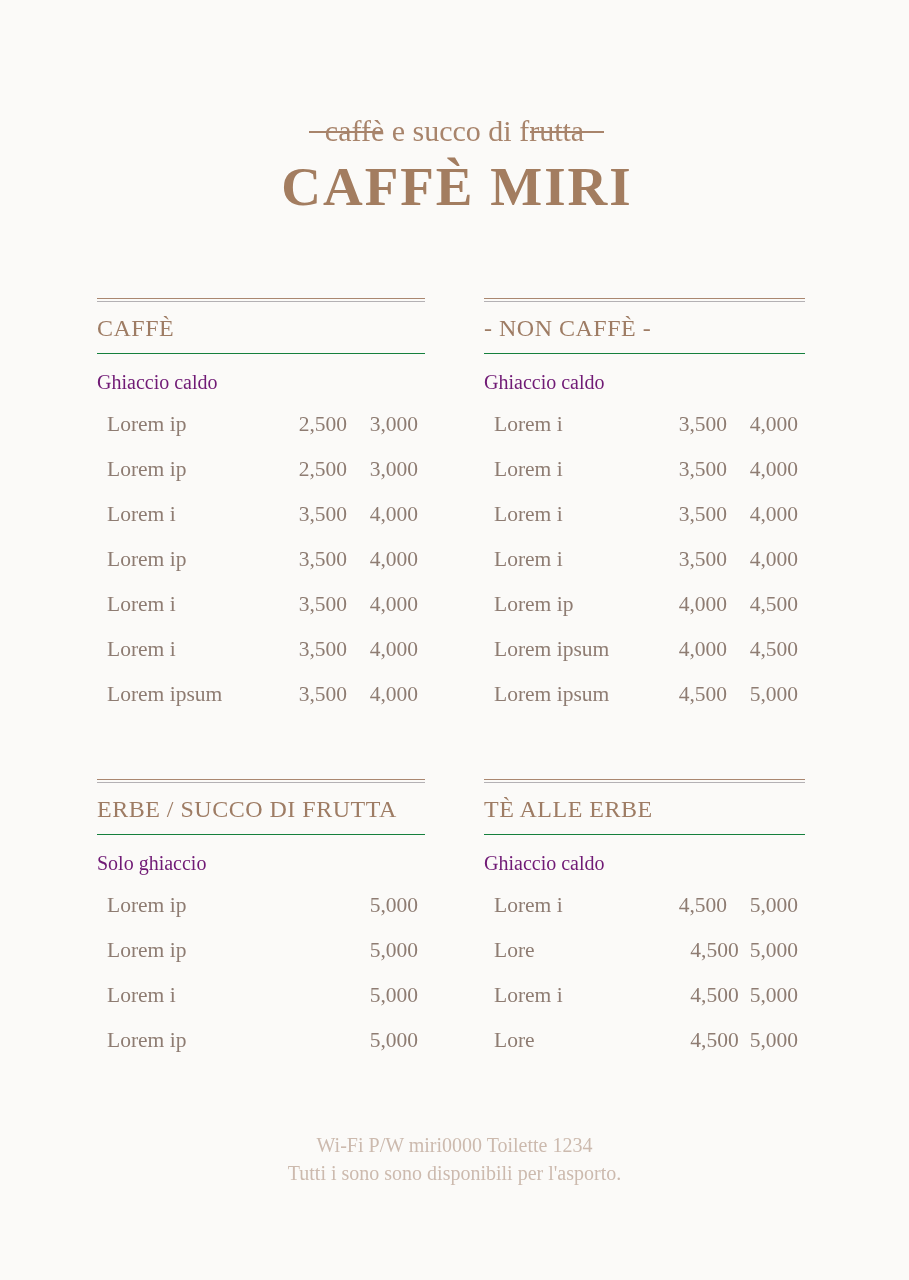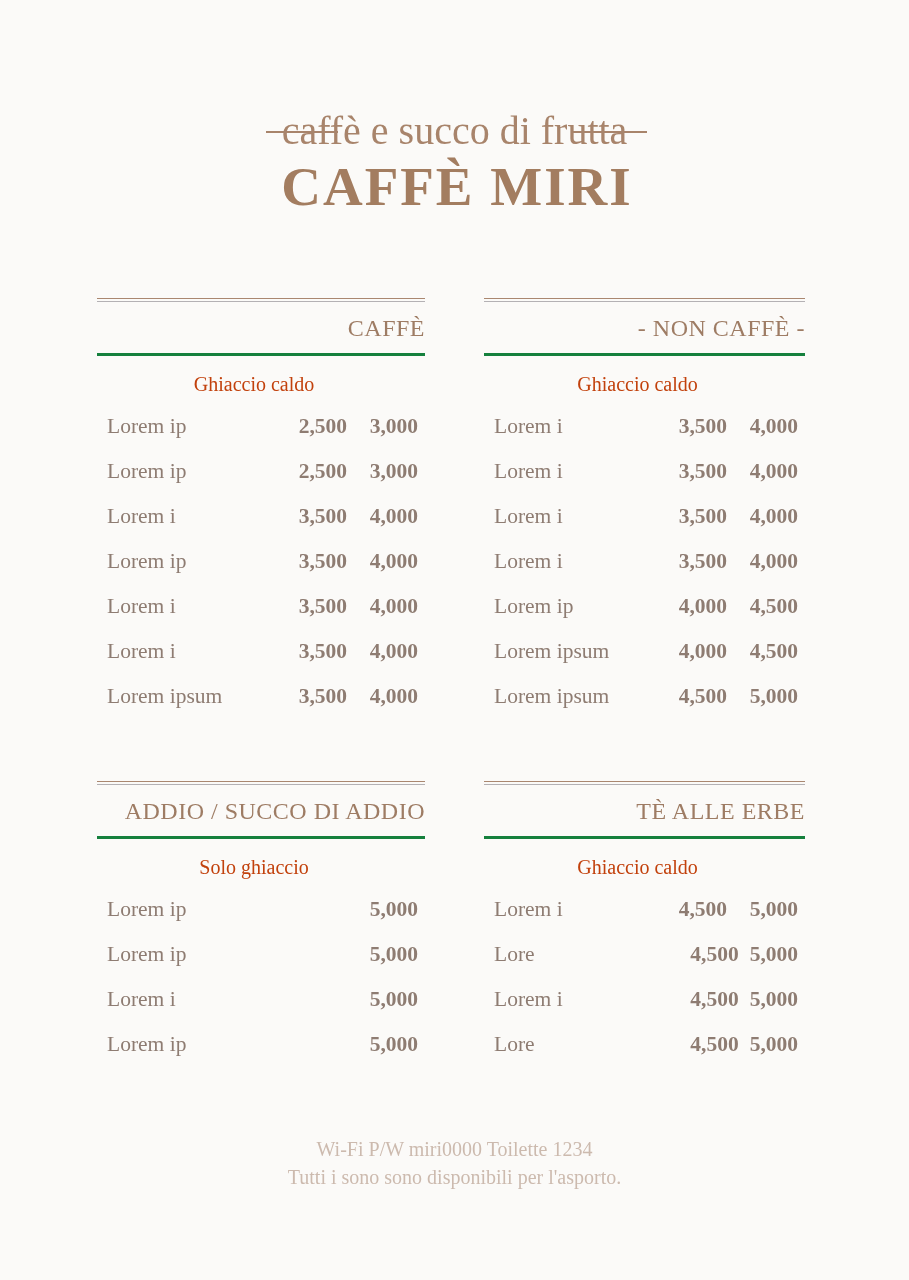--- a/index.html
+++ b/index.html
@@ -14,21 +14,21 @@
     background: #fbfaf8;
     font-family: "Liberation Serif", "DejaVu Serif", serif;
     overflow: hidden;
   }
   
   .menu-header {
     padding-top: 112px;
     text-align: center;
   }
   .subtitle-line {
-    font-size: 40px;
+    font-size: 30px;
     line-height: 38px;
     color: #a8846b;
   }
   .strike-wrap {
     position: relative;
     display: inline-block;
   }
   .strike-wrap::before,
   .strike-wrap::after {
     content: "";
@@ -51,23 +51,23 @@
   .sections-grid {
     display: grid;
     grid-template-columns: 328px 321px;
     column-gap: 59px;
     row-gap: 62px;
     margin: 80px 0 0 97px;
   }
   .sec-head {
     position: relative;
     border-top: 1px solid #aa8770;
-    border-bottom: 3px solid #15803d;
+    border-bottom: 1px solid #15803d;
     padding: 16px 0 12px 0;
-    text-align: right;
+    text-align: left;
   }
   .sec-head::before {
     content: "";
     position: absolute;
     top: 2px;
     left: 0;
     right: 0;
     height: 1px;
     background: #b4b1b4;
   }
@@ -75,38 +75,37 @@
     margin: 0;
     font-size: 24px;
     line-height: 26px;
     font-weight: 400;
     letter-spacing: 0.5px;
     color: #9e7c64;
   }
   .col-label {
     margin: 16px 0 7px 0;
     padding-right: 14px;
-    text-align: center;
+    text-align: left;
     font-size: 20px;
     line-height: 25px;
-    color: #c2410c;
+    color: #701a75;
   }
   .menu-row {
     display: flex;
     align-items: center;
     padding: 9px 7px 9px 10px;
     font-size: 21.5px;
     line-height: 27px;
     color: #8e7c72;
   }
   .item-name { flex: 1; text-align: left; }
   .price {
     width: 71px;
     text-align: right;
-    font-weight: bold;
   }
   .price.single { width: auto; }
   .menu-row.tight .price {
     width: auto;
     margin-left: 11px;
   }
   
   .menu-footer {
     margin-top: 68px;
     text-align: center;
@@ -209,21 +208,21 @@
       </div>
       <div class="menu-row">
         <span class="item-name">Lorem ipsum</span>
         <span class="price">4,500</span>
         <span class="price">5,000</span>
       </div>
     </section>
 
     <section>
       <div class="sec-head">
-        <h2>ADDIO / SUCCO DI ADDIO</h2>
+        <h2>ERBE / SUCCO DI FRUTTA</h2>
       </div>
       <div class="col-label">Solo ghiaccio</div>
       <div class="menu-row">
         <span class="item-name">Lorem ip</span>
         <span class="price single">5,000</span>
       </div>
       <div class="menu-row">
         <span class="item-name">Lorem ip</span>
         <span class="price single">5,000</span>
       </div>

